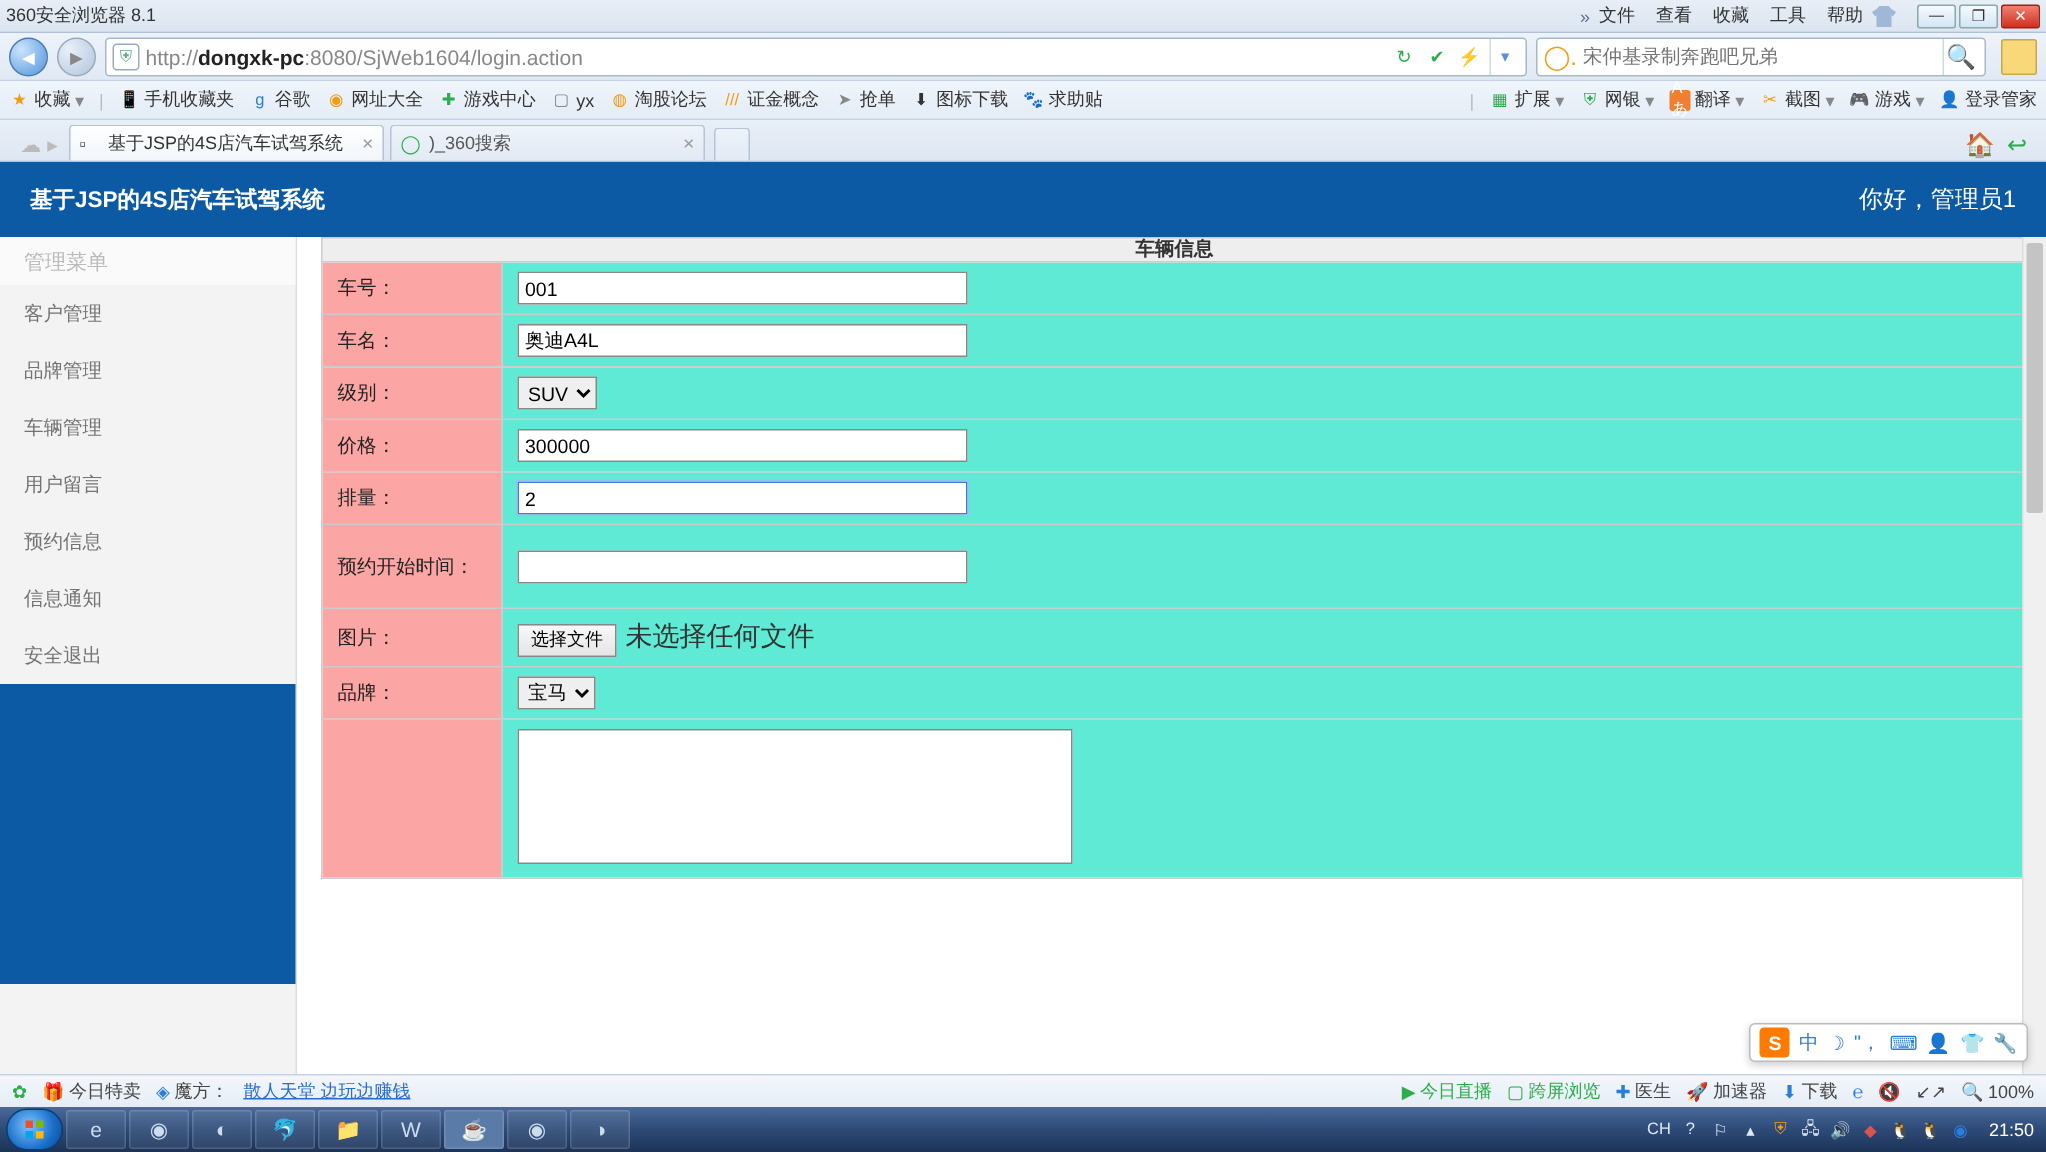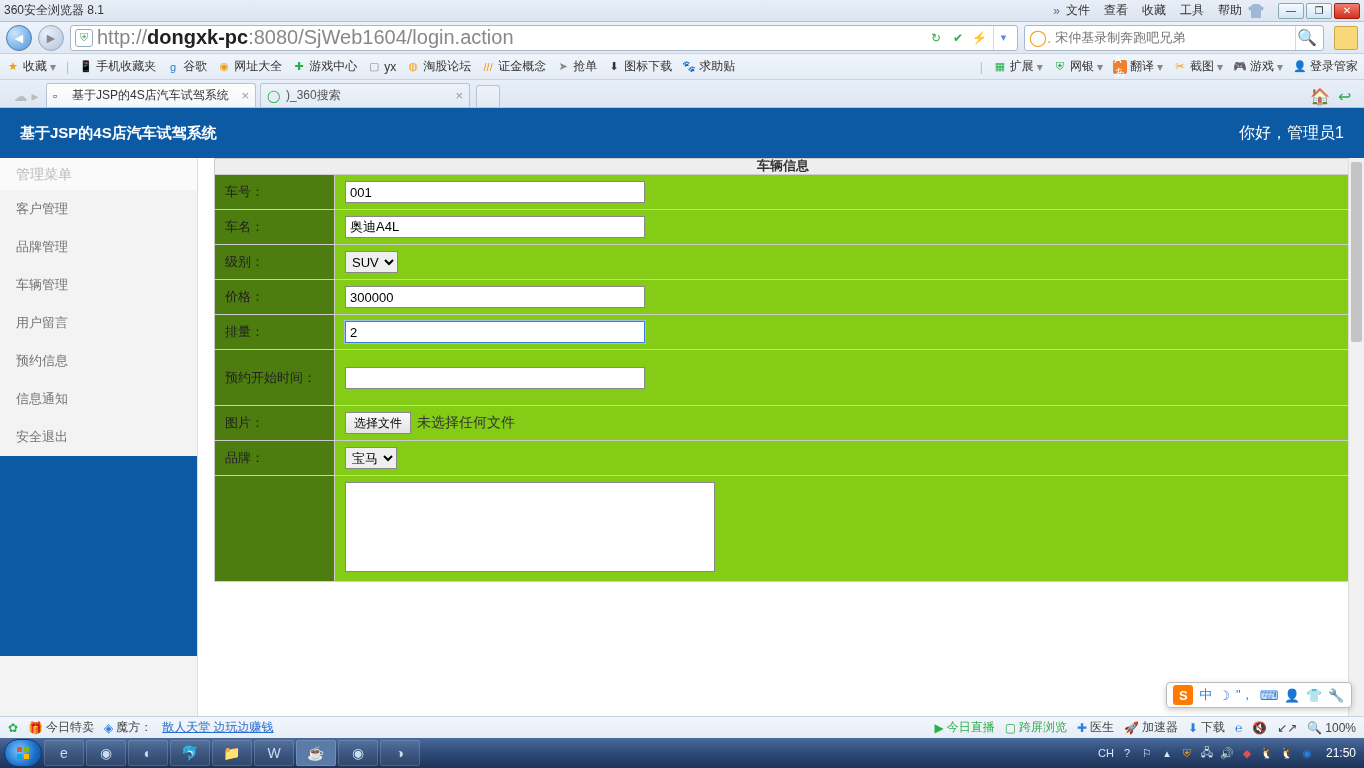--- a/index.html
+++ b/index.html
@@ -16,21 +16,21 @@
 .winbtn { width:26px; height:16px; border:1px solid #8aa; background:linear-gradient(#f5faff,#d5e5f5); border-radius:2px; display:flex; align-items:center; justify-content:center; font-size:10px; }
 .winbtn.close { background:linear-gradient(#f08070,#d03020); border-color:#a02010; color:#fff; }
 .tshirt { width:16px; height:14px; margin:0 6px; display:inline-block; }
 
 
 .addrrow { height:32px; background:linear-gradient(#eef3fa,#e0e9f4); display:flex; align-items:center; padding:2px 6px; gap:6px; border-bottom:1px solid #c5d2e4; }
 .navbtn { width:26px; height:26px; border-radius:50%; background:radial-gradient(circle at 30% 30%, #cde4ff, #7fb4e8 60%, #5e96d4); border:1px solid #4a7bb0; display:flex; align-items:center; justify-content:center; color:#fff; font-size:14px; }
 .navbtn.fwd { background:radial-gradient(circle at 30% 30%, #e8f0fa,#c8d6e8 60%,#b0c2d8); color:#888; border-color:#9ab; }
 .addrbox { flex:1; height:26px; background:#fff; border:1px solid #a8b8cc; border-radius:3px; display:flex; align-items:center; padding:0 4px; gap:4px; }
 .shield { width:18px; height:18px; border:1px solid #9ab; border-radius:3px; display:flex; align-items:center; justify-content:center; font-size:11px; color:#6a8; }
-.url { flex:1; font-size:20px; color:#888; }
+.url { flex:1; font-size:14px; color:#888; }
 .url .host { color:#222; font-weight:bold; }
 .addricon { width:18px; height:18px; display:flex; align-items:center; justify-content:center; font-size:12px; }
 .splitbtn { width:20px; height:24px; border-left:1px solid #cdd; display:flex; align-items:center; justify-content:center; color:#5a8edc; font-size:11px; }
 .searchbox { width:300px; height:26px; background:#fff; border:1px solid #a8b8cc; border-radius:3px; display:flex; align-items:center; padding:0 4px; gap:4px; }
 .searchbox input { flex:1; border:none; outline:none; font-size:13px; color:#777; }
 .searchbtn { width:24px; height:24px; border-left:1px solid #cdd; display:flex; align-items:center; justify-content:center; color:#888; }
 .avatar { width:24px; height:24px; background:#f8d878; border:1px solid #c8a848; border-radius:2px; margin-left:4px; }
 
 
 .bmrow { height:26px; background:linear-gradient(#f0f5fb,#e4ecf6); display:flex; align-items:center; padding:0 6px; gap:10px; font-size:12px; color:#333; border-bottom:1px solid #c5d2e4; }
@@ -58,27 +58,27 @@
 .bluehdr .rsp { flex:1; }
 .bluehdr .welcome { font-size:16px; font-weight:normal; }
 .body { flex:1; display:flex; overflow:hidden; }
 .sidebar { width:198px; background:#f3f3f3; border-right:1px solid #ddd; }
 .sidehdr { height:32px; padding:8px 16px; color:#bbb; font-size:14px; background:#fafafa; }
 .sideitem { height:38px; display:flex; align-items:center; padding:0 16px; font-size:13px; color:#737373; cursor:default; }
 .sidebar .blue { background:#0b5aa3; height:200px; }
 .main { flex:1; background:#fff; padding:0 12px 0 16px; overflow:hidden; position:relative; }
 .sectiontitle { background:#eee; border:1px solid #ccc; border-bottom:none; text-align:center; font-size:13px; font-weight:bold; padding:2px 0; color:#333; overflow:hidden; height:16px; line-height:10px; }
 table.frm { width:100%; border-collapse:collapse; }
-table.frm td { border:1px solid #ccc; padding:6px 10px; font-size:13px; vertical-align:middle; background:#84cc16; }
-table.frm td.lab { width:120px; background:#4d7c0f; color:#222; }
+table.frm td { border:1px solid #ccc; padding:6px 10px; font-size:13px; vertical-align:middle; background:#5eead4; }
+table.frm td.lab { width:120px; background:#fca5a5; color:#222; }
 table.frm input[type=text] { width:300px; height:22px; border:1px solid #888; padding:0 4px; font-size:13px; }
 table.frm input.focused { border:1px solid #3a7edc; outline:1px solid #9cc0ef; }
 table.frm select { height:22px; border:1px solid #888; font-size:13px; padding:0 2px; }
 .filebtn { height:22px; border:1px solid #888; background:linear-gradient(#f8f8f8,#e4e4e4); font-size:12px; padding:0 8px; }
-.filetext { font-size:14px; color:#333; margin-left:6px; }
+.filetext { font-size:18px; color:#333; margin-left:6px; }
 textarea.desc { width:370px; height:90px; border:1px solid #888; resize:none; }
 .vsb { position:absolute; right:0; top:0; bottom:0; width:16px; background:#f0f0f0; border-left:1px solid #ddd; }
 .vsb .thumb { position:absolute; left:2px; right:2px; top:4px; height:180px; background:#c4c4c4; border-radius:2px; }
 
 
 .pgbar { height:22px; background:linear-gradient(#f3f7fc,#e6edf6); border-top:1px solid #c5d2e4; display:flex; align-items:center; padding:0 8px; font-size:12px; color:#444; gap:10px; }
 .pgbar .lnk { color:#2a6dcf; text-decoration:underline; }
 .pgbar .rsp { flex:1; }
 .pgbar .itm { display:flex; align-items:center; gap:3px; }
 

